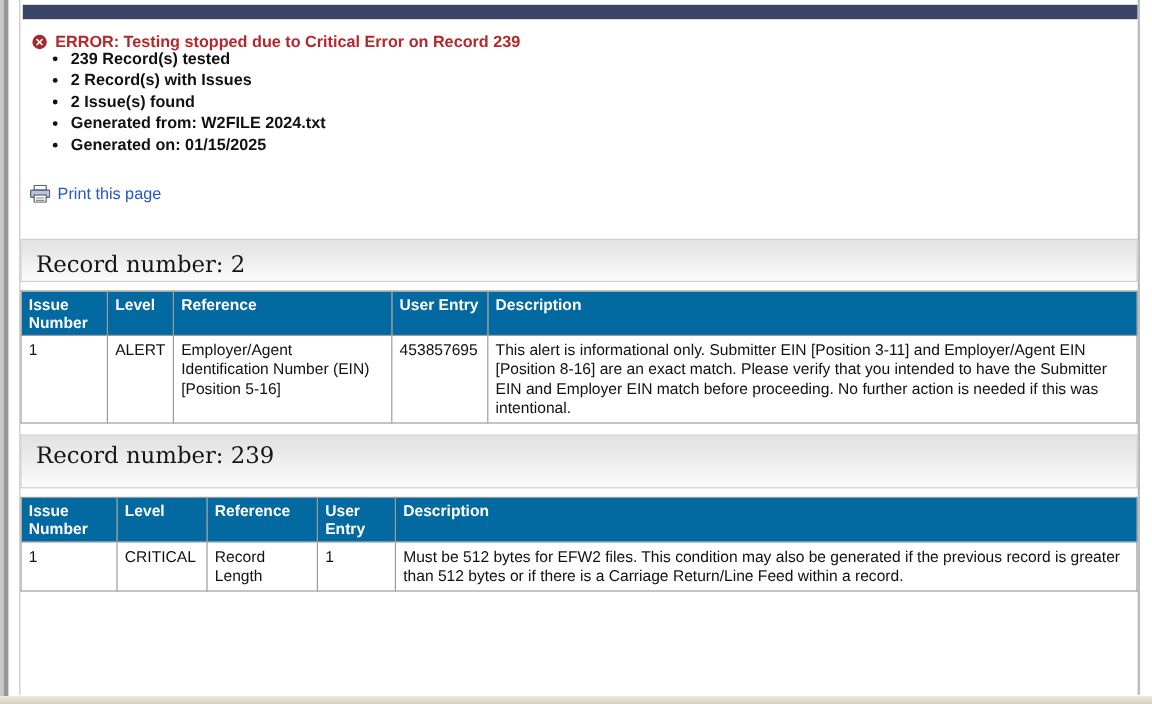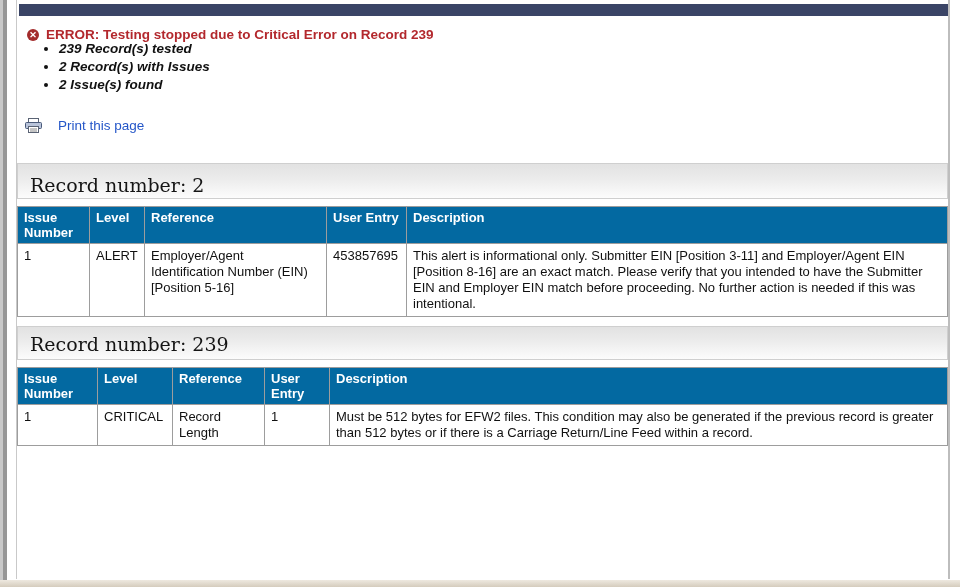--- a/index.html
+++ b/index.html
@@ -16,33 +16,33 @@
   .content { position:absolute; left:17px; top:4px; width:931px; }
 
   .topbar { height:12px; margin-left:2px; background:#3a4466; }
 
   .error-banner { display:flex; align-items:center; gap:7px; margin:11px 0 0 10px;
                   color:#b3282d; font-weight:bold; font-size:13.5px; }
   .error-icon { width:12px; height:12px; border-radius:50%; background:#a32b2b; color:#fff;
                 font-size:9px; line-height:12px; text-align:center; font-weight:bold; flex:0 0 auto; }
 
   ul.bullets { margin:0; padding-left:42px; font-weight:bold; font-size:13.5px; color:#111; }
-  ul.bullets li { line-height:14px; margin-bottom:4px;font-style:italic; }
+  ul.bullets li { line-height:14px; margin-bottom:4px; }
   .bullets-summary { margin-top:21px; }
   .bullets-file    { margin-top:20px; }
 
-  .print-row { display:flex; align-items:center; gap:16px; margin:26px 0 0 8px; }
+  .print-row { display:flex; align-items:center; gap:6px; margin:26px 0 0 8px; }
   .print-link { color:#2456c8; font-size:13.5px; text-decoration:none; cursor:pointer; }
   .printer-icon { display:inline-block; line-height:0; }
 
   .section-head { margin-top:30px; border:1px solid #cfcfcf;
                   background:linear-gradient(#e2e2e2 0%, #ececec 45%, #fcfcfc 100%);
                   padding:9px 12px 0; font-family:"DejaVu Serif", serif; font-size:19px;
                   line-height:25px; color:#151515; }
-  .section-head.compact { margin-top:9px; padding:5px 12px 2px; }
+  .section-head.compact { margin-top:9px; padding:5px 12px 13px; }
 
   table.issues { width:100%; border-collapse:collapse; table-layout:fixed; margin-top:7px;
                  font-size:13px; }
   table.issues th { background:#0369a1; color:#fff; text-align:left; font-weight:bold;
                     padding:3px 6px; border:1px solid #9d9d9d; vertical-align:top; line-height:15px; }
   table.issues td { border:1px solid #9d9d9d; padding:4px 6px; vertical-align:top;
                     line-height:16px; color:#111; background:#fff; }
 </style>
 </head>
 <body>
@@ -57,20 +57,24 @@
       <span class="error-icon">✕</span>
       <span>ERROR: Testing stopped due to Critical Error on Record 239</span>
     </div>
 
     <ul class="bullets bullets-summary">
       <li>239 Record(s) tested</li>
       <li>2 Record(s) with Issues</li>
       <li>2 Issue(s) found</li>
     </ul>
 
+    <ul class="bullets bullets-file">
+      <li>Generated from: W2FILE 2024.txt</li>
+      <li>Generated on: 01/15/2025</li>
+    </ul>
 
     <div class="print-row">
       <span class="printer-icon">
         <svg width="17" height="15" viewBox="0 0 17 15">
           <rect x="3.5" y="0.5" width="10" height="4" fill="#ffffff" stroke="#5a6374"></rect>
           <rect x="0.5" y="4.5" width="16" height="6" rx="1" fill="#b9c4da" stroke="#4a5a7a"></rect>
           <rect x="3.5" y="8.5" width="10" height="6" fill="#ffffff" stroke="#5a6374"></rect>
           <line x1="5" y1="11" x2="12" y2="11" stroke="#8a8a8a"></line>
           <line x1="5" y1="13" x2="12" y2="13" stroke="#8a8a8a"></line>
         </svg>

